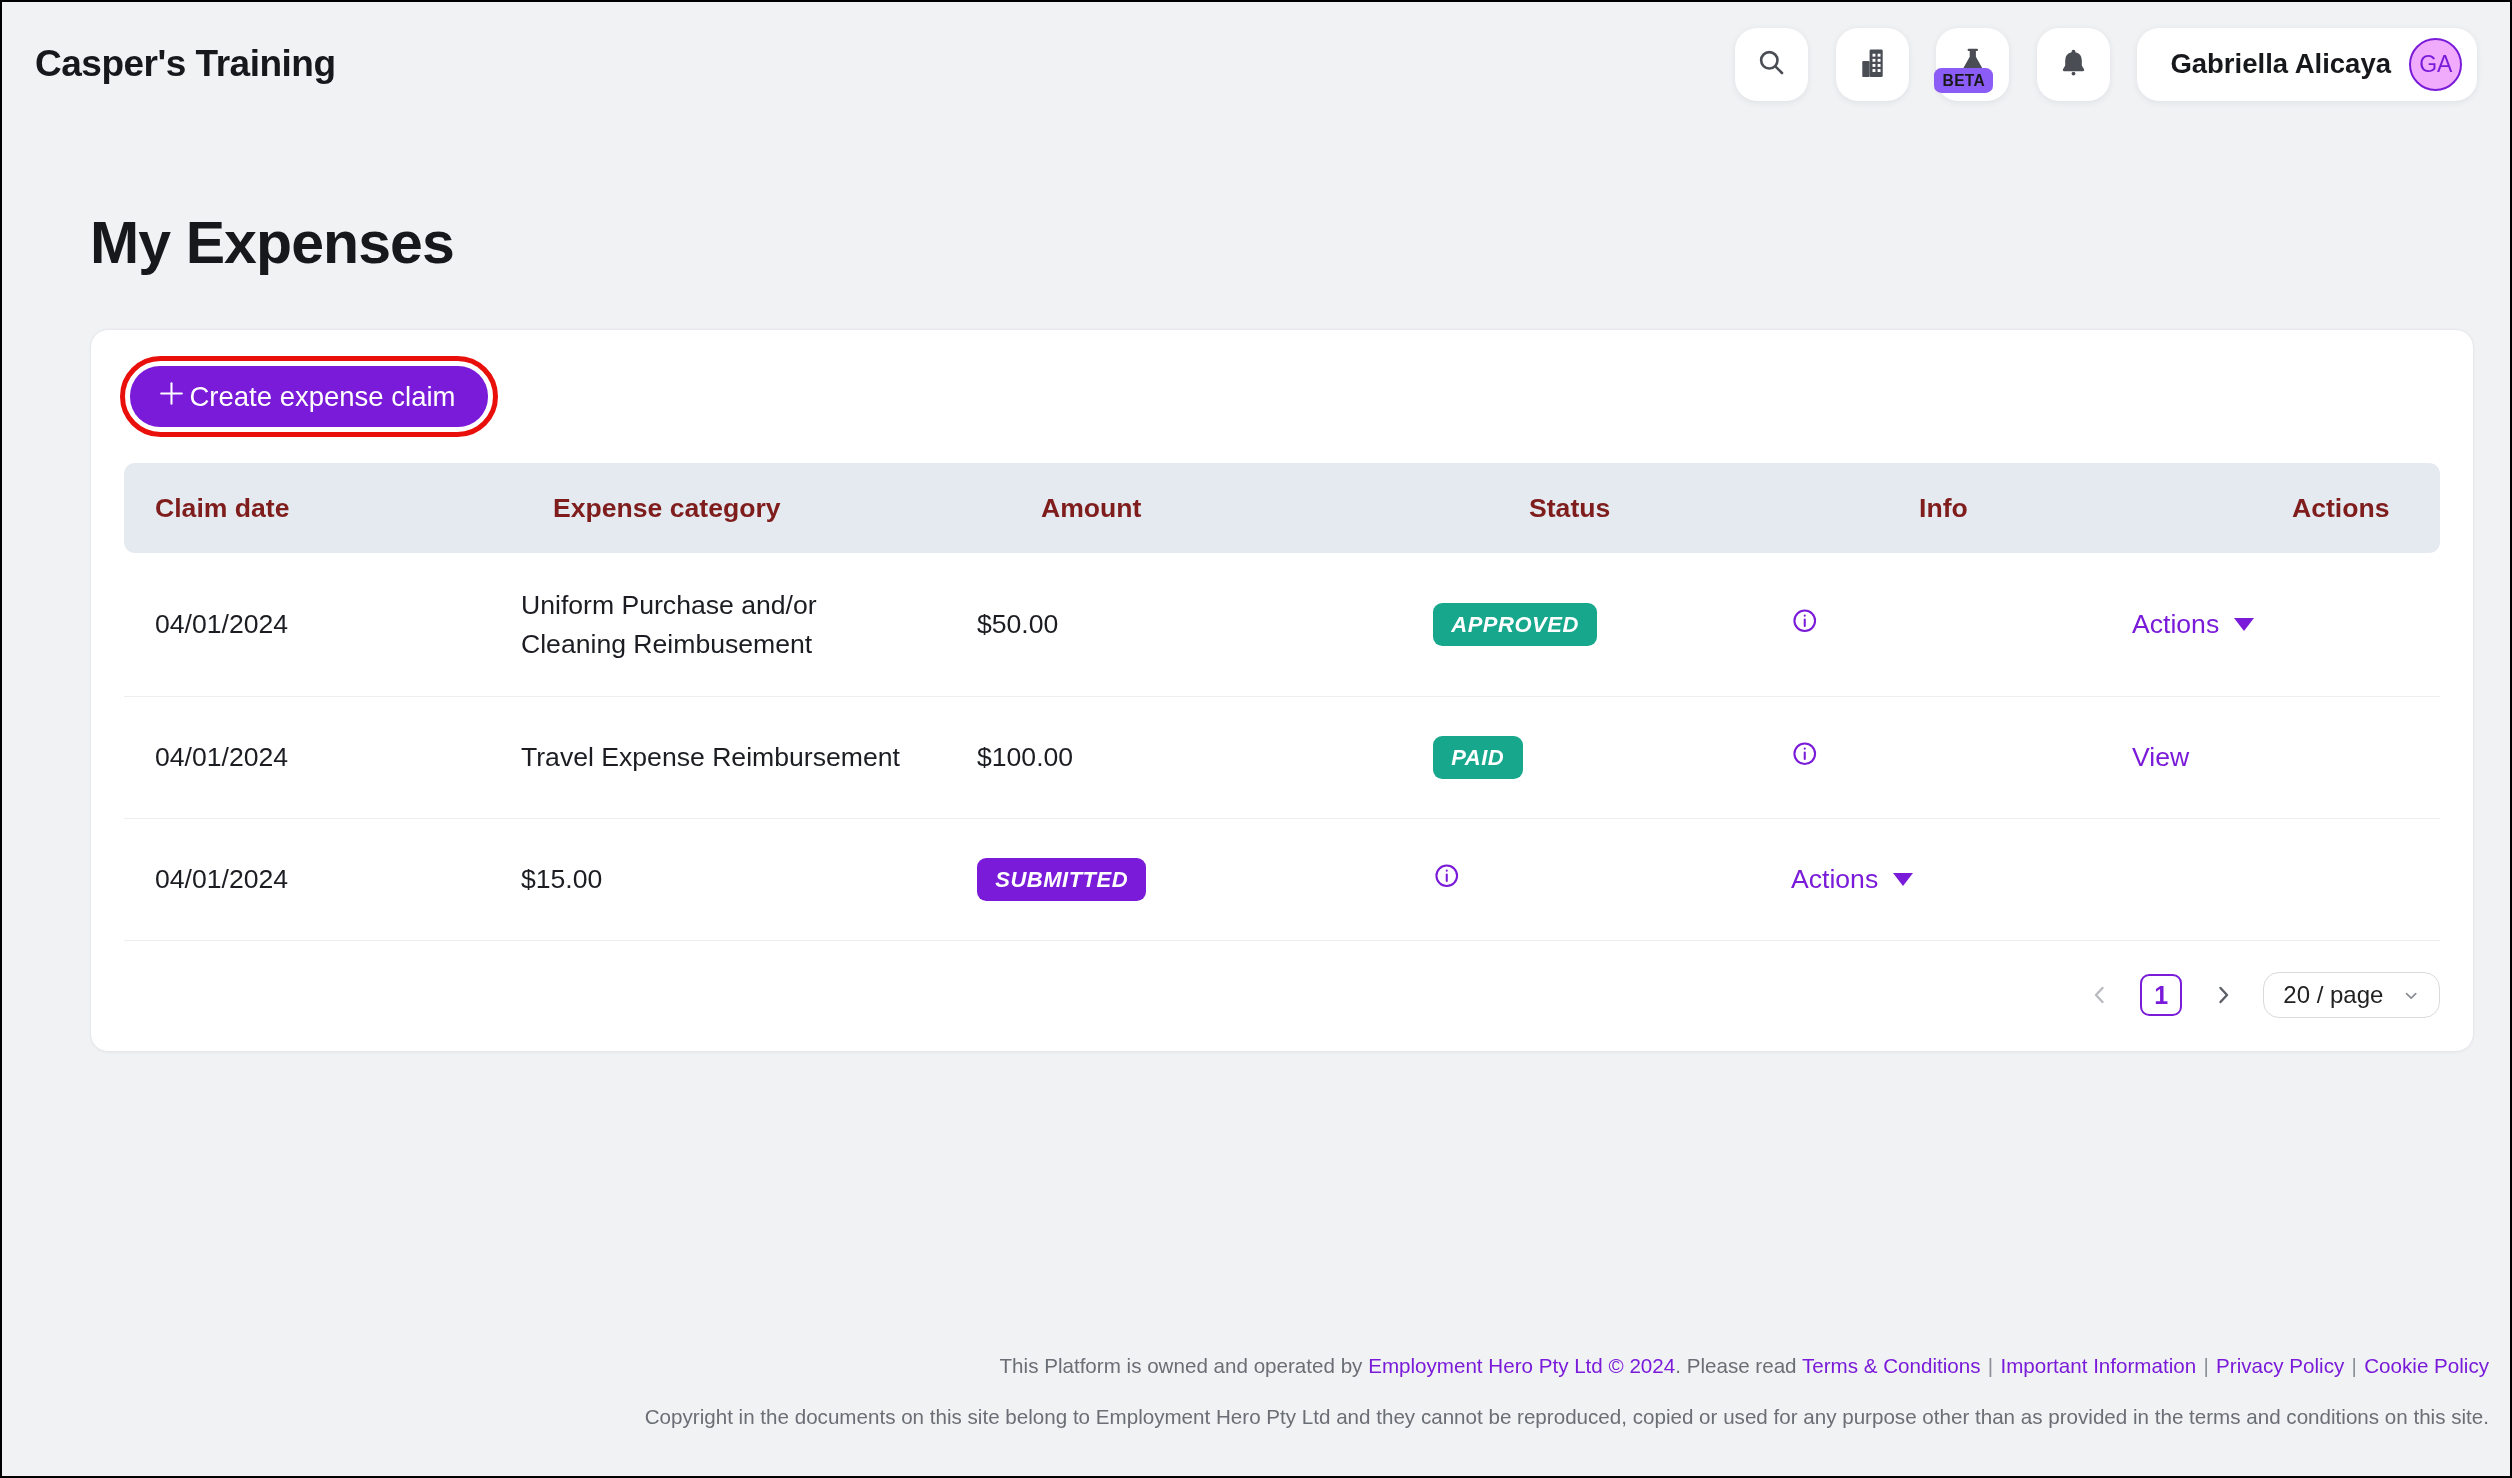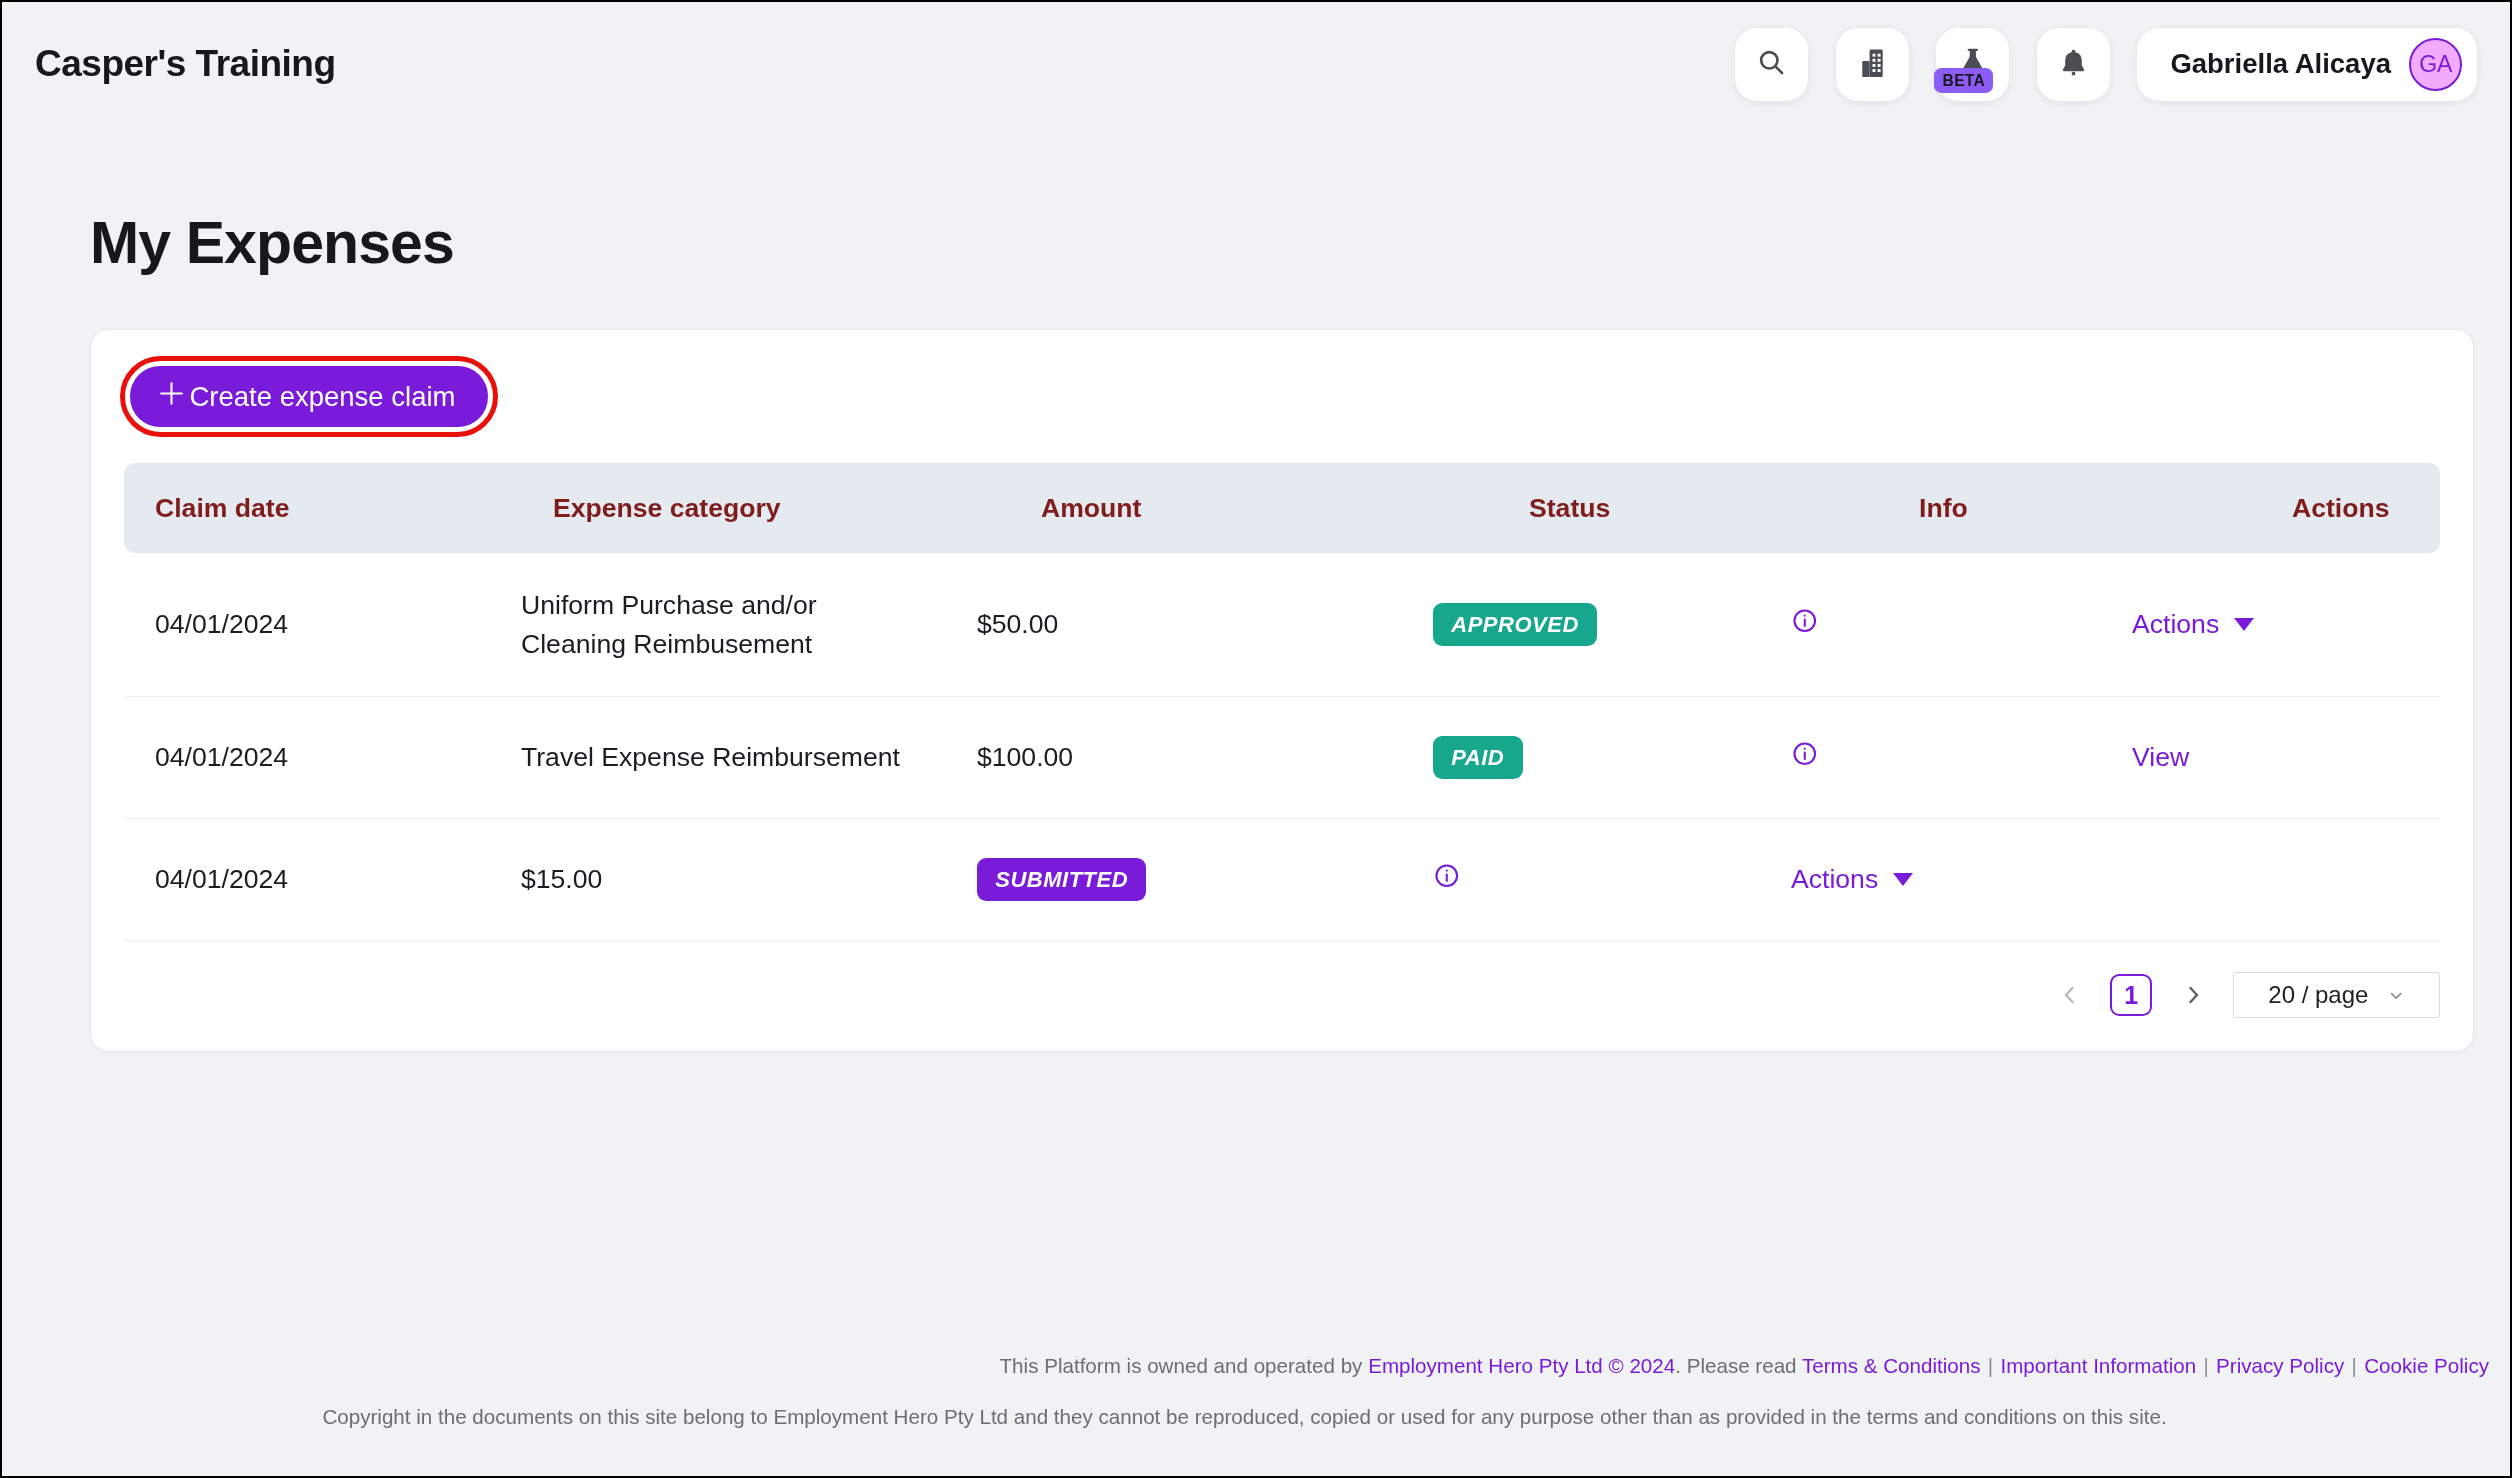--- a/index.html
+++ b/index.html
@@ -85,30 +85,30 @@
 
   
   .pagination { display:flex; justify-content:flex-end; align-items:center; gap:24px; margin-top:31px; }
   .page-nav { width:33px; height:33px; display:flex; align-items:center; justify-content:center; cursor:pointer; }
   .page-box {
     min-width:42px; height:42px; border:2.8px solid #7a1bd9; border-radius:9.2px;
     color:#7a1bd9; font-size:25px; font-weight:700;
     display:flex; align-items:center; justify-content:center; cursor:pointer;
   }
   .page-size-select {
-    height:46px; border:1.8px solid #d8dadd; border-radius:3px; background:#fff;
-    display:flex; align-items:center; gap:18.3px; padding:0 34px;
+    height:46px; border:1.8px solid #d8dadd; border-radius:16px; background:#fff;
+    display:flex; align-items:center; gap:18.3px; padding:0 19px;
     font-size:24px; color:#222; cursor:pointer;
   }
 
   
   .footer { margin-top:302px; padding-right:23px; text-align:right; font-size:20.6px; color:#6a6e75; }
   .footer a, .footer .flink { color:#7a1bd9; text-decoration:none; cursor:pointer; }
   .footer .sep { color:#8a8f98; margin:0 7.3px; }
-  .footer-line2 { margin-top:26.6px; color:#6a6e75;text-align:center; }
+  .footer-line2 { margin-top:26.6px; color:#6a6e75; }
 </style>
 </head>
 <body>
 
 <div class="frame"></div>
 
 <div class="topbar">
   <div class="app-title">Casper's Training</div>
 
   <div class="topbar-right">

